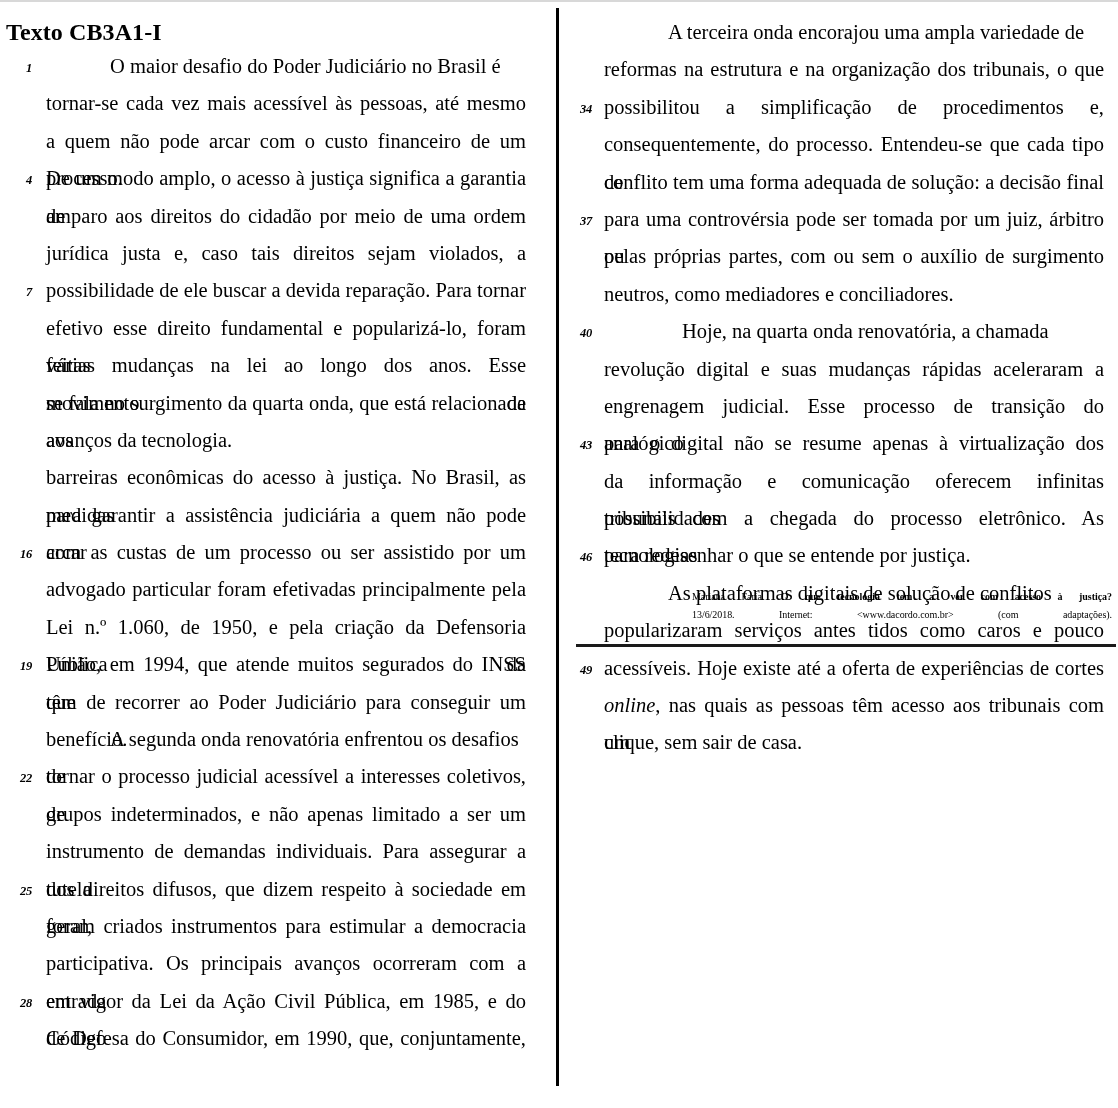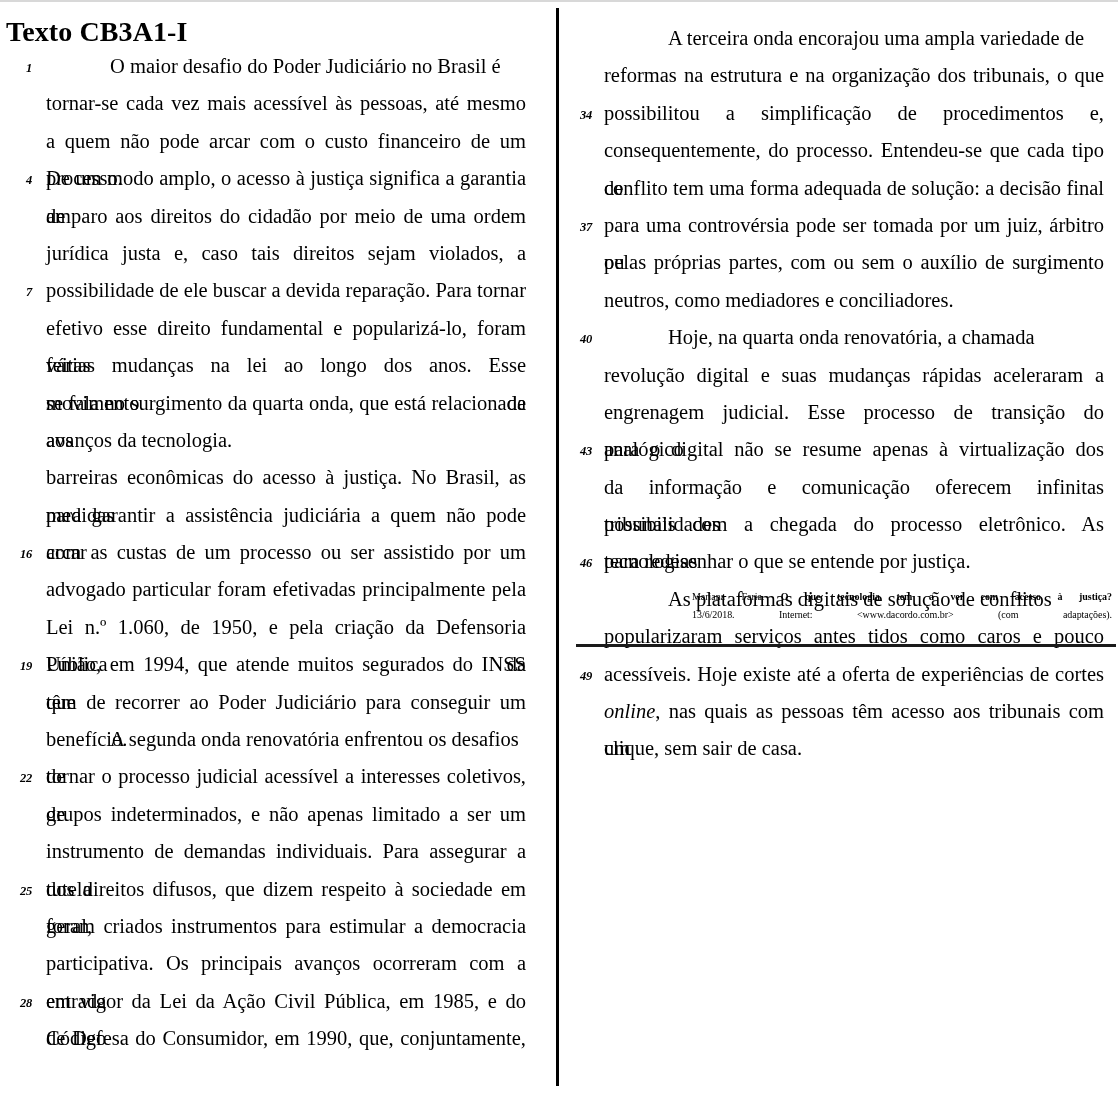--- a/index.html
+++ b/index.html
@@ -45,21 +45,21 @@
     width: 548px;
   }
 
   #right-column {
     left: 566px;
     width: 552px;
   }
 
   #doc-title {
     font-weight: bold;
-    font-size: 28px;
+    font-size: 24px;
     line-height: 20px;
     margin: 0;
     padding: 22px 0 0 6px;
     letter-spacing: 0.1px;
   }
 
   .text-body {
     padding-top: 6px;
   }
 
@@ -319,21 +319,21 @@
       <div class="line">
         <span class="line-number"></span>
         <span class="line-text">
           <span class="jline">de Defesa do Consumidor, em 1990, que, conjuntamente,</span>
         </span>
       </div>
     </div>
 </div>
 
 <div class="column" id="right-column">
-  <div class="text-body" id="right-lines" style="padding-top:20px;">
+  <div class="text-body" id="right-lines" style="padding-top:14px;">
       <div class="line">
         <span class="line-number"></span>
         <span class="line-text"><span class="para-indent"></span><span class="lline" style="display: inline; text-align-last: left;">A terceira onda encorajou uma ampla variedade de</span></span>
       </div>
       <div class="line">
         <span class="line-number"></span>
         <span class="line-text">
           <span class="jline">reformas na estrutura e na organização dos tribunais, o que</span>
         </span>
       </div>
@@ -368,21 +368,21 @@
         </span>
       </div>
       <div class="line">
         <span class="line-number"></span>
         <span class="line-text">
           <span class="lline">neutros, como mediadores e conciliadores.</span>
         </span>
       </div>
       <div class="line">
         <span class="line-number">40</span>
-        <span class="line-text"><span class="para-indent"></span><span class="jline" style="display: inline; text-align-last: left;">Hoje, na quarta onda renovatória, a chamada</span></span>
+        <span class="line-text"><span class="para-indent"></span><span class="jline" style="display: inline; text-align-last: left; margin-left: 14px;">Hoje, na quarta onda renovatória, a chamada</span></span>
       </div>
       <div class="line">
         <span class="line-number"></span>
         <span class="line-text">
           <span class="jline">revolução digital e suas mudanças rápidas aceleraram a</span>
         </span>
       </div>
       <div class="line">
         <span class="line-number"></span>
         <span class="line-text">

